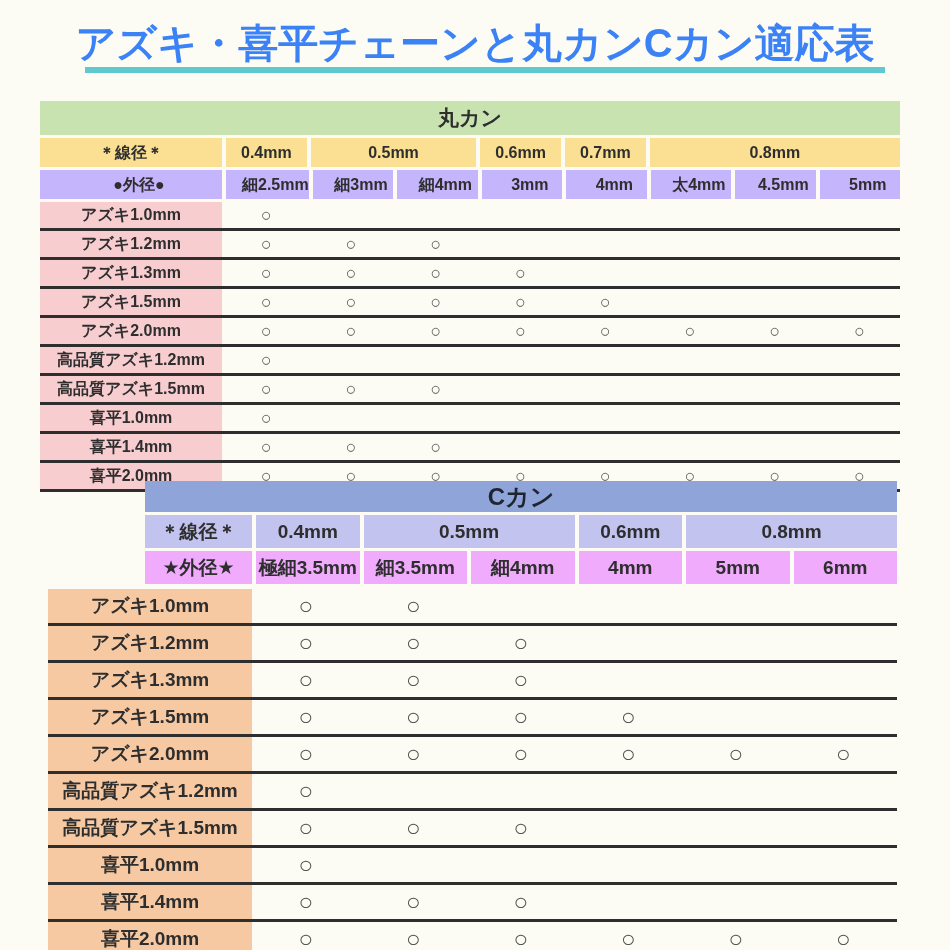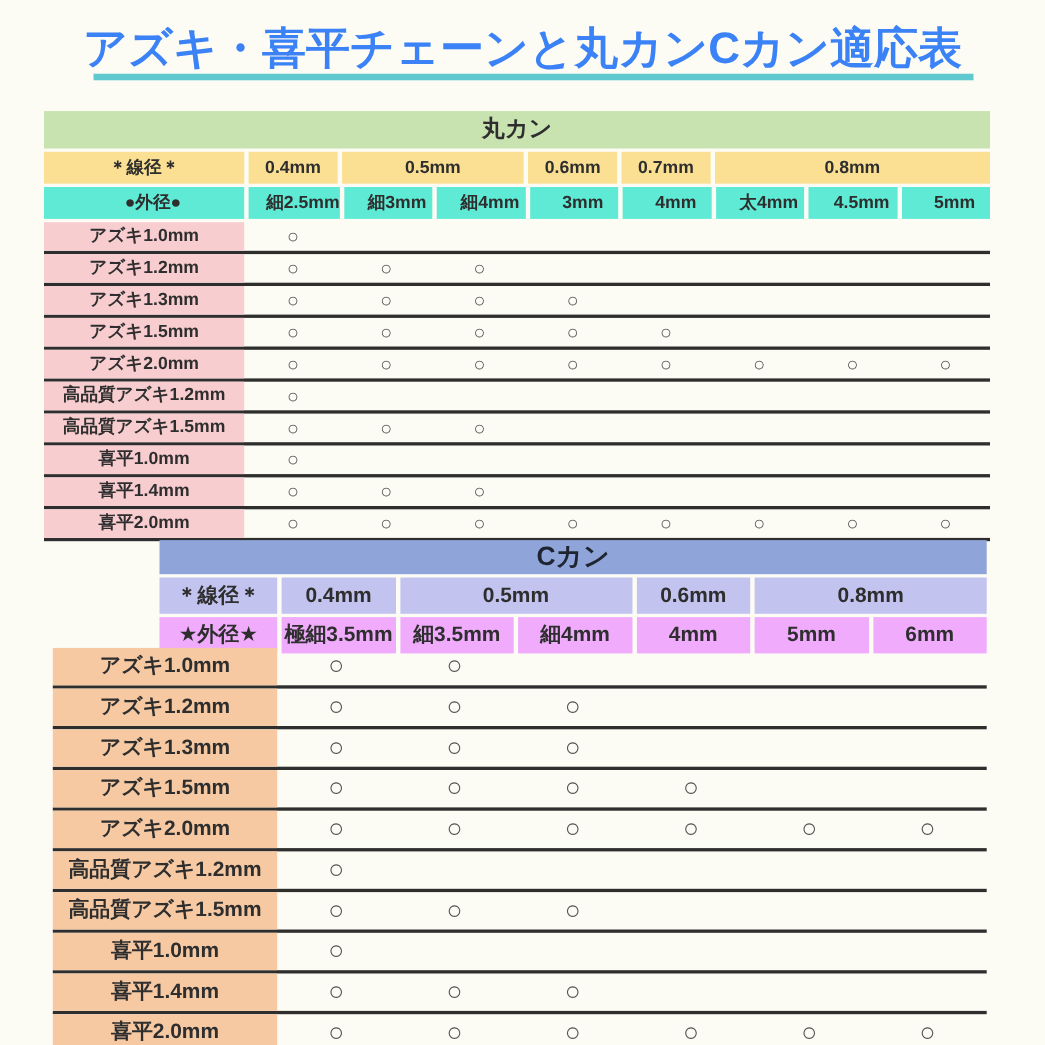--- a/index.html
+++ b/index.html
@@ -23,30 +23,30 @@
   
   .t1{position:absolute;left:40px;top:101px;width:860px;}
   .t1-title{
     height:34px;line-height:34px;background:#c8e2b0;text-align:center;
     font-size:21px;font-weight:bold;margin-bottom:3px;
   }
   .t1-grid{display:grid;grid-template-columns:182px repeat(8,1fr);column-gap:4px;}
   .t1 .hdr{margin-bottom:3px;}
   .t1 .hdr .cell{height:29px;line-height:29px;text-align:center;font-size:16px;font-weight:bold;white-space:nowrap;}
   .t1 .sen{background:#fbe093;}
-  .t1 .gai{background:#5eead4;padding-left:16px;}
+  .t1 .gai{background:#c4b5fd;padding-left:16px;}
   .sp2{grid-column:span 2;}
   .sp3{grid-column:span 3;}
   .t1 .brow{border-bottom:3px solid #2e2e2e;}
   .t1 .brow .cell{height:26px;line-height:26px;text-align:center;white-space:nowrap;}
   .t1 .brow .rl{background:#f8cdd0;font-size:16px;font-weight:bold;}
   .t1 .brow .mk{font-size:18px;color:#555;font-weight:normal;}
 
   
-  .t2h{position:absolute;left:145px;top:491px;width:752px;}
+  .t2h{position:absolute;left:145px;top:481px;width:752px;}
   .t2-title{
     height:31px;line-height:31px;background:#8fa4d8;text-align:center;
     font-size:24px;font-weight:bold;color:#1e2430;margin-bottom:3px;
   }
   .t2-grid{display:grid;grid-template-columns:107px repeat(6,1fr);column-gap:4px;}
   .t2h .hdr{margin-bottom:3px;}
   .t2h .hdr .cell{height:33px;line-height:33px;text-align:center;font-size:19px;font-weight:bold;white-space:nowrap;}
   .t2h .sen{background:#c2c3ef;}
   .t2h .gai{background:#f0abfc;font-size:18px;}
   .t2b{position:absolute;left:48px;top:589px;width:849px;}

